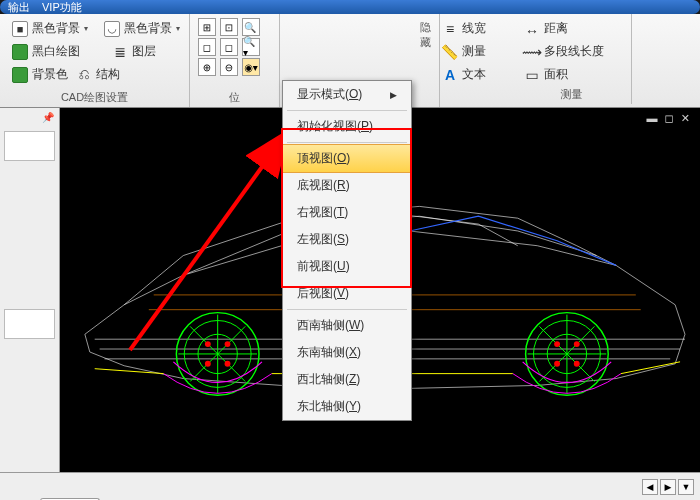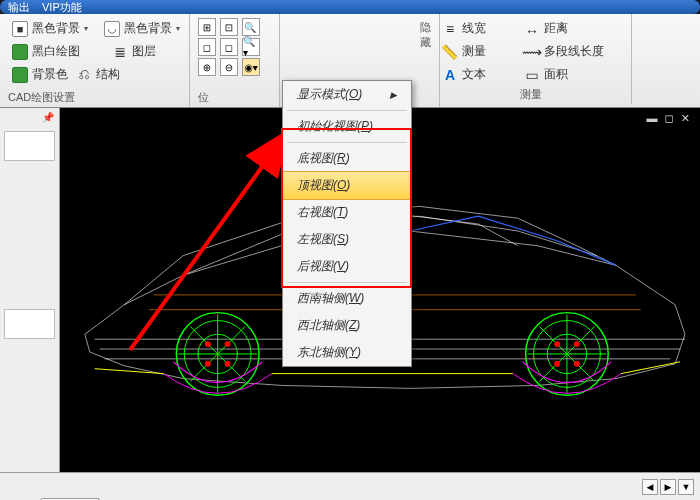--- a/index.html
+++ b/index.html
@@ -3,41 +3,41 @@
 <meta charset="utf-8">
 <style>
 * { margin: 0; padding: 0; box-sizing: border-box; font-family: "Microsoft YaHei", sans-serif; }
 body { width: 700px; height: 500px; background: #1a1a1a; overflow: hidden; position: relative; }
 
 .titlebar { height: 14px; background: linear-gradient(#3a7bd5,#1e5aa8); color: #fff; font-size: 11px; padding: 0 8px; display: flex; gap: 12px; align-items: center; border-radius: 7px; }
 
 .ribbon { background: linear-gradient(#f8f8f8,#e8e8e8); border-bottom: 1px solid #888; height: 94px; display: flex; }
 .ribbon-group { border-right: 1px solid #bbb; padding: 4px 8px 2px 8px; display: flex; flex-direction: column; }
 .ribbon-group-body { flex: 1; display: flex; flex-direction: column; gap: 2px; }
-.ribbon-group-label { font-size: 11px; color: #555; padding-top: 2px; }
+.ribbon-group-label { text-align: center; font-size: 11px; color: #555; padding-top: 2px; }
 .rbtn { display: flex; align-items: center; gap: 4px; font-size: 12px; color: #333; padding: 2px 4px; white-space: nowrap; cursor: pointer; }
 .ico { width: 16px; height: 16px; display: inline-flex; align-items: center; justify-content: center; font-size: 11px; border: 1px solid #888; border-radius: 2px; background: #fff; }
 .ico.green { background: #3a9b3a; border-color: #2a7a2a; }
 .ico.plain { border: none; background: none; font-size: 14px; }
 .small-row { display: flex; gap: 4px; }
 .small-ico { width: 18px; height: 18px; border: 1px solid #999; background: #fff; cursor: pointer; display:flex; align-items:center; justify-content:center; font-size:10px; }
 .drop-arrow { font-size: 8px; color: #555; }
 
 .left-panel { position: absolute; left: 0; top: 108px; width: 60px; bottom: 28px; background: #eee; border-right: 1px solid #999; }
 .panel-pin { text-align: right; padding: 4px; font-size: 10px; color: #666; }
 .panel-box { margin: 4px; height: 30px; background: #fff; border: 1px solid #bbb; }
 
 .viewport { position: absolute; left: 60px; top: 108px; right: 0; bottom: 28px; background: #000; overflow: hidden; }
 .car-svg { position: absolute; left: 0; top: 0; width: 100%; height: 100%; }
 .vp-controls { position: absolute; top: 4px; right: 8px; color: #ccc; font-size: 11px; letter-spacing: 2px; }
 
 .red-arrow { position: absolute; z-index: 5; }
 
 .context-menu { position: absolute; left: 282px; top: 80px; width: 130px; background: #f4f4f4; border: 1px solid #888; box-shadow: 2px 2px 6px rgba(0,0,0,0.4); z-index: 10; }
-.menu-item { padding: 5px 14px; font-size: 12px; color: #333; cursor: pointer; display: flex; justify-content: space-between; align-items: center; font-style: italic; }
+.menu-item { padding: 5px 14px; font-size: 12px; color: #333; cursor: pointer; display: flex; justify-content: space-between; align-items: center; }
 .menu-item.highlighted { background: linear-gradient(#ffe89a,#ffd24a); border: 1px solid #e6a23c; margin: -1px; }
 .menu-sep { height: 1px; background: #ccc; margin: 2px 4px; }
 .menu-submenu-arrow { font-size: 9px; }
 .red-box { position: absolute; border: 2px solid #f00; z-index: 11; pointer-events: none; }
 
 .statusbar { position: absolute; left: 0; right: 0; bottom: 0; height: 28px; background: #eee; border-top: 1px solid #999; display: flex; align-items: center; }
 .model-tab { margin-left: 40px; padding: 3px 14px; background: #fff; border: 1px solid #999; border-bottom: none; font-size: 11px; border-radius: 3px 3px 0 0; margin-top: 42px; }
 .scroll-arrows { margin-left: auto; display: flex; gap: 2px; margin-right: 6px; }
 .scroll-btn { width: 16px; height: 16px; border: 1px solid #999; background: #f8f8f8; font-size: 9px; display: flex; align-items: center; justify-content: center; cursor: pointer; }
 .hotkey { text-decoration: underline; }
@@ -220,38 +220,44 @@
 <div class="context-menu">
   <div class="menu-item">
       <span><span>显示模式</span>(<span class="hotkey">O</span>)</span>
       <span class="menu-submenu-arrow">▶</span>
     </div>
   <div class="menu-sep"></div>
   <div class="menu-item">
       <span><span>初始化视图</span>(<span class="hotkey">P</span>)</span>
     </div>
   <div class="menu-sep"></div>
-  <div class="menu-item">
-      <span><span>底视图</span>(<span class="hotkey">R</span>)</span>
-    </div>
   <div class="menu-item highlighted">
       <span><span>顶视图</span>(<span class="hotkey">O</span>)</span>
     </div>
   <div class="menu-item">
+      <span><span>底视图</span>(<span class="hotkey">R</span>)</span>
+    </div>
+  <div class="menu-item">
       <span><span>右视图</span>(<span class="hotkey">T</span>)</span>
     </div>
   <div class="menu-item">
       <span><span>左视图</span>(<span class="hotkey">S</span>)</span>
     </div>
   <div class="menu-item">
+      <span><span>前视图</span>(<span class="hotkey">U</span>)</span>
+    </div>
+  <div class="menu-item">
       <span><span>后视图</span>(<span class="hotkey">V</span>)</span>
     </div>
   <div class="menu-sep"></div>
   <div class="menu-item">
       <span><span>西南轴侧</span>(<span class="hotkey">W</span>)</span>
+    </div>
+  <div class="menu-item">
+      <span><span>东南轴侧</span>(<span class="hotkey">X</span>)</span>
     </div>
   <div class="menu-item">
       <span><span>西北轴侧</span>(<span class="hotkey">Z</span>)</span>
     </div>
   <div class="menu-item">
       <span><span>东北轴侧</span>(<span class="hotkey">Y</span>)</span>
     </div>
 </div>
 
 <div class="red-box" style="left:281px;top:128px;width:131px;height:160px"></div>

